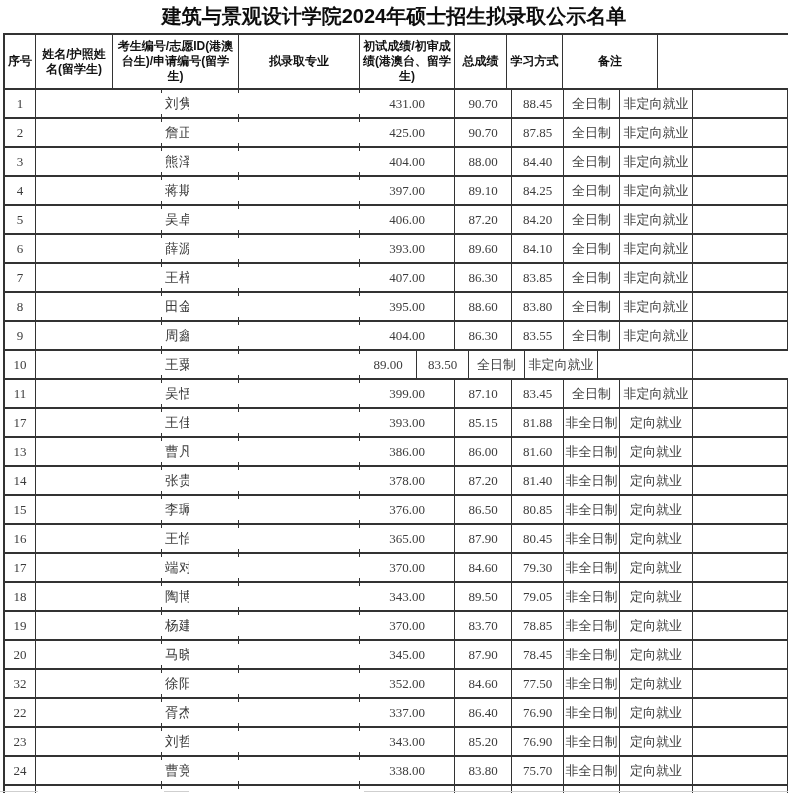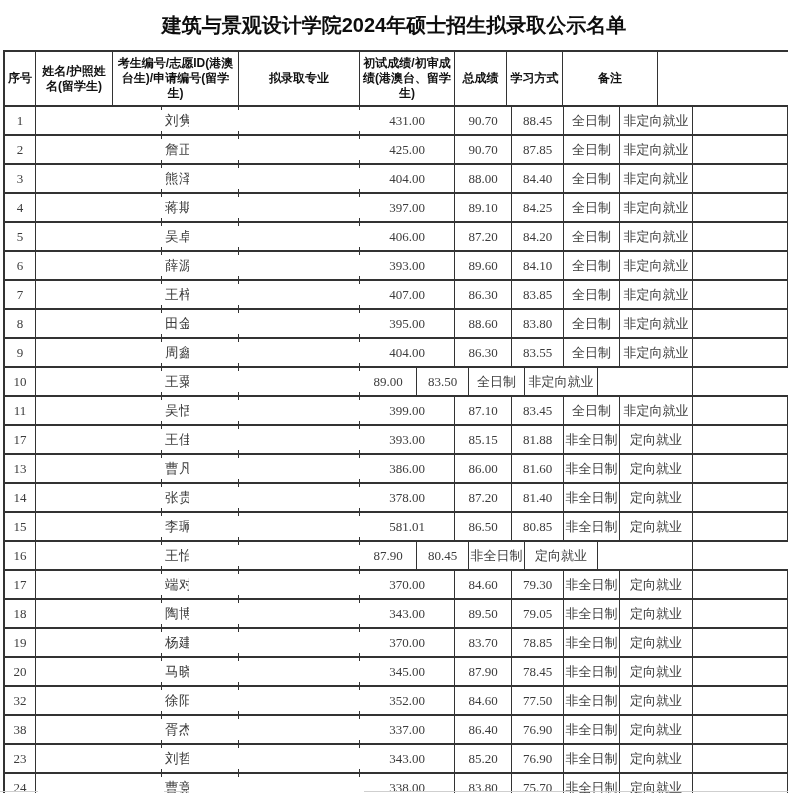--- a/index.html
+++ b/index.html
@@ -2,21 +2,21 @@
 <html><head>
 <meta charset="utf-8">
 <style>
   html,body { margin:0; padding:0; }
   body {
     width:788px; height:793px; overflow:hidden; position:relative;
     background:#ffffff;
     font-family:"Liberation Sans", sans-serif;
   }
   .page-title {
-    height:50px; display:flex; align-items:center; justify-content:center;
+    height:33px; display:flex; align-items:center; justify-content:center;
     font-weight:bold; font-size:20px; color:#0d0d0d;border-radius:8px;
   }
   .table {
     margin-left:3px; width:785px; box-sizing:border-box;
     border-top:2px solid #333; border-left:2px solid #333;
   }
   .row { display:flex; position:relative; border-bottom:2px solid #333; height:27px; background:#fff; }
   .row.header { height:53px; }
   .cell {
     box-sizing:border-box; border-right:1px solid #333;
@@ -252,34 +252,35 @@
       <div class="cell c8">定向就业</div>
       <div class="cell c9"></div>
       <div class="redact a"></div>
       <div class="redact b"></div>
     </div>
     <div class="row data">
       <div class="cell c0">15</div>
       <div class="cell c1"></div>
       <div class="cell c2 name">李珮</div>
       <div class="cell c3"></div>
-      <div class="cell c4">581.01</div>
+      <div class="cell c4">376.00</div>
       <div class="cell c5">86.50</div>
       <div class="cell c6">80.85</div>
       <div class="cell c7">非全日制</div>
       <div class="cell c8">定向就业</div>
       <div class="cell c9"></div>
       <div class="redact a"></div>
       <div class="redact b"></div>
     </div>
     <div class="row data">
       <div class="cell c0">16</div>
       <div class="cell c1"></div>
       <div class="cell c2 name">王怡</div>
       <div class="cell c3"></div>
+      <div class="cell c4">365.00</div>
       <div class="cell c5">87.90</div>
       <div class="cell c6">80.45</div>
       <div class="cell c7">非全日制</div>
       <div class="cell c8">定向就业</div>
       <div class="cell c9"></div>
       <div class="redact a"></div>
       <div class="redact b"></div>
     </div>
     <div class="row data">
       <div class="cell c0">17</div>
@@ -345,21 +346,21 @@
       <div class="cell c4">352.00</div>
       <div class="cell c5">84.60</div>
       <div class="cell c6">77.50</div>
       <div class="cell c7">非全日制</div>
       <div class="cell c8">定向就业</div>
       <div class="cell c9"></div>
       <div class="redact a"></div>
       <div class="redact b"></div>
     </div>
     <div class="row data">
-      <div class="cell c0">38</div>
+      <div class="cell c0">22</div>
       <div class="cell c1"></div>
       <div class="cell c2 name">胥杰</div>
       <div class="cell c3"></div>
       <div class="cell c4">337.00</div>
       <div class="cell c5">86.40</div>
       <div class="cell c6">76.90</div>
       <div class="cell c7">非全日制</div>
       <div class="cell c8">定向就业</div>
       <div class="cell c9"></div>
       <div class="redact a"></div>

